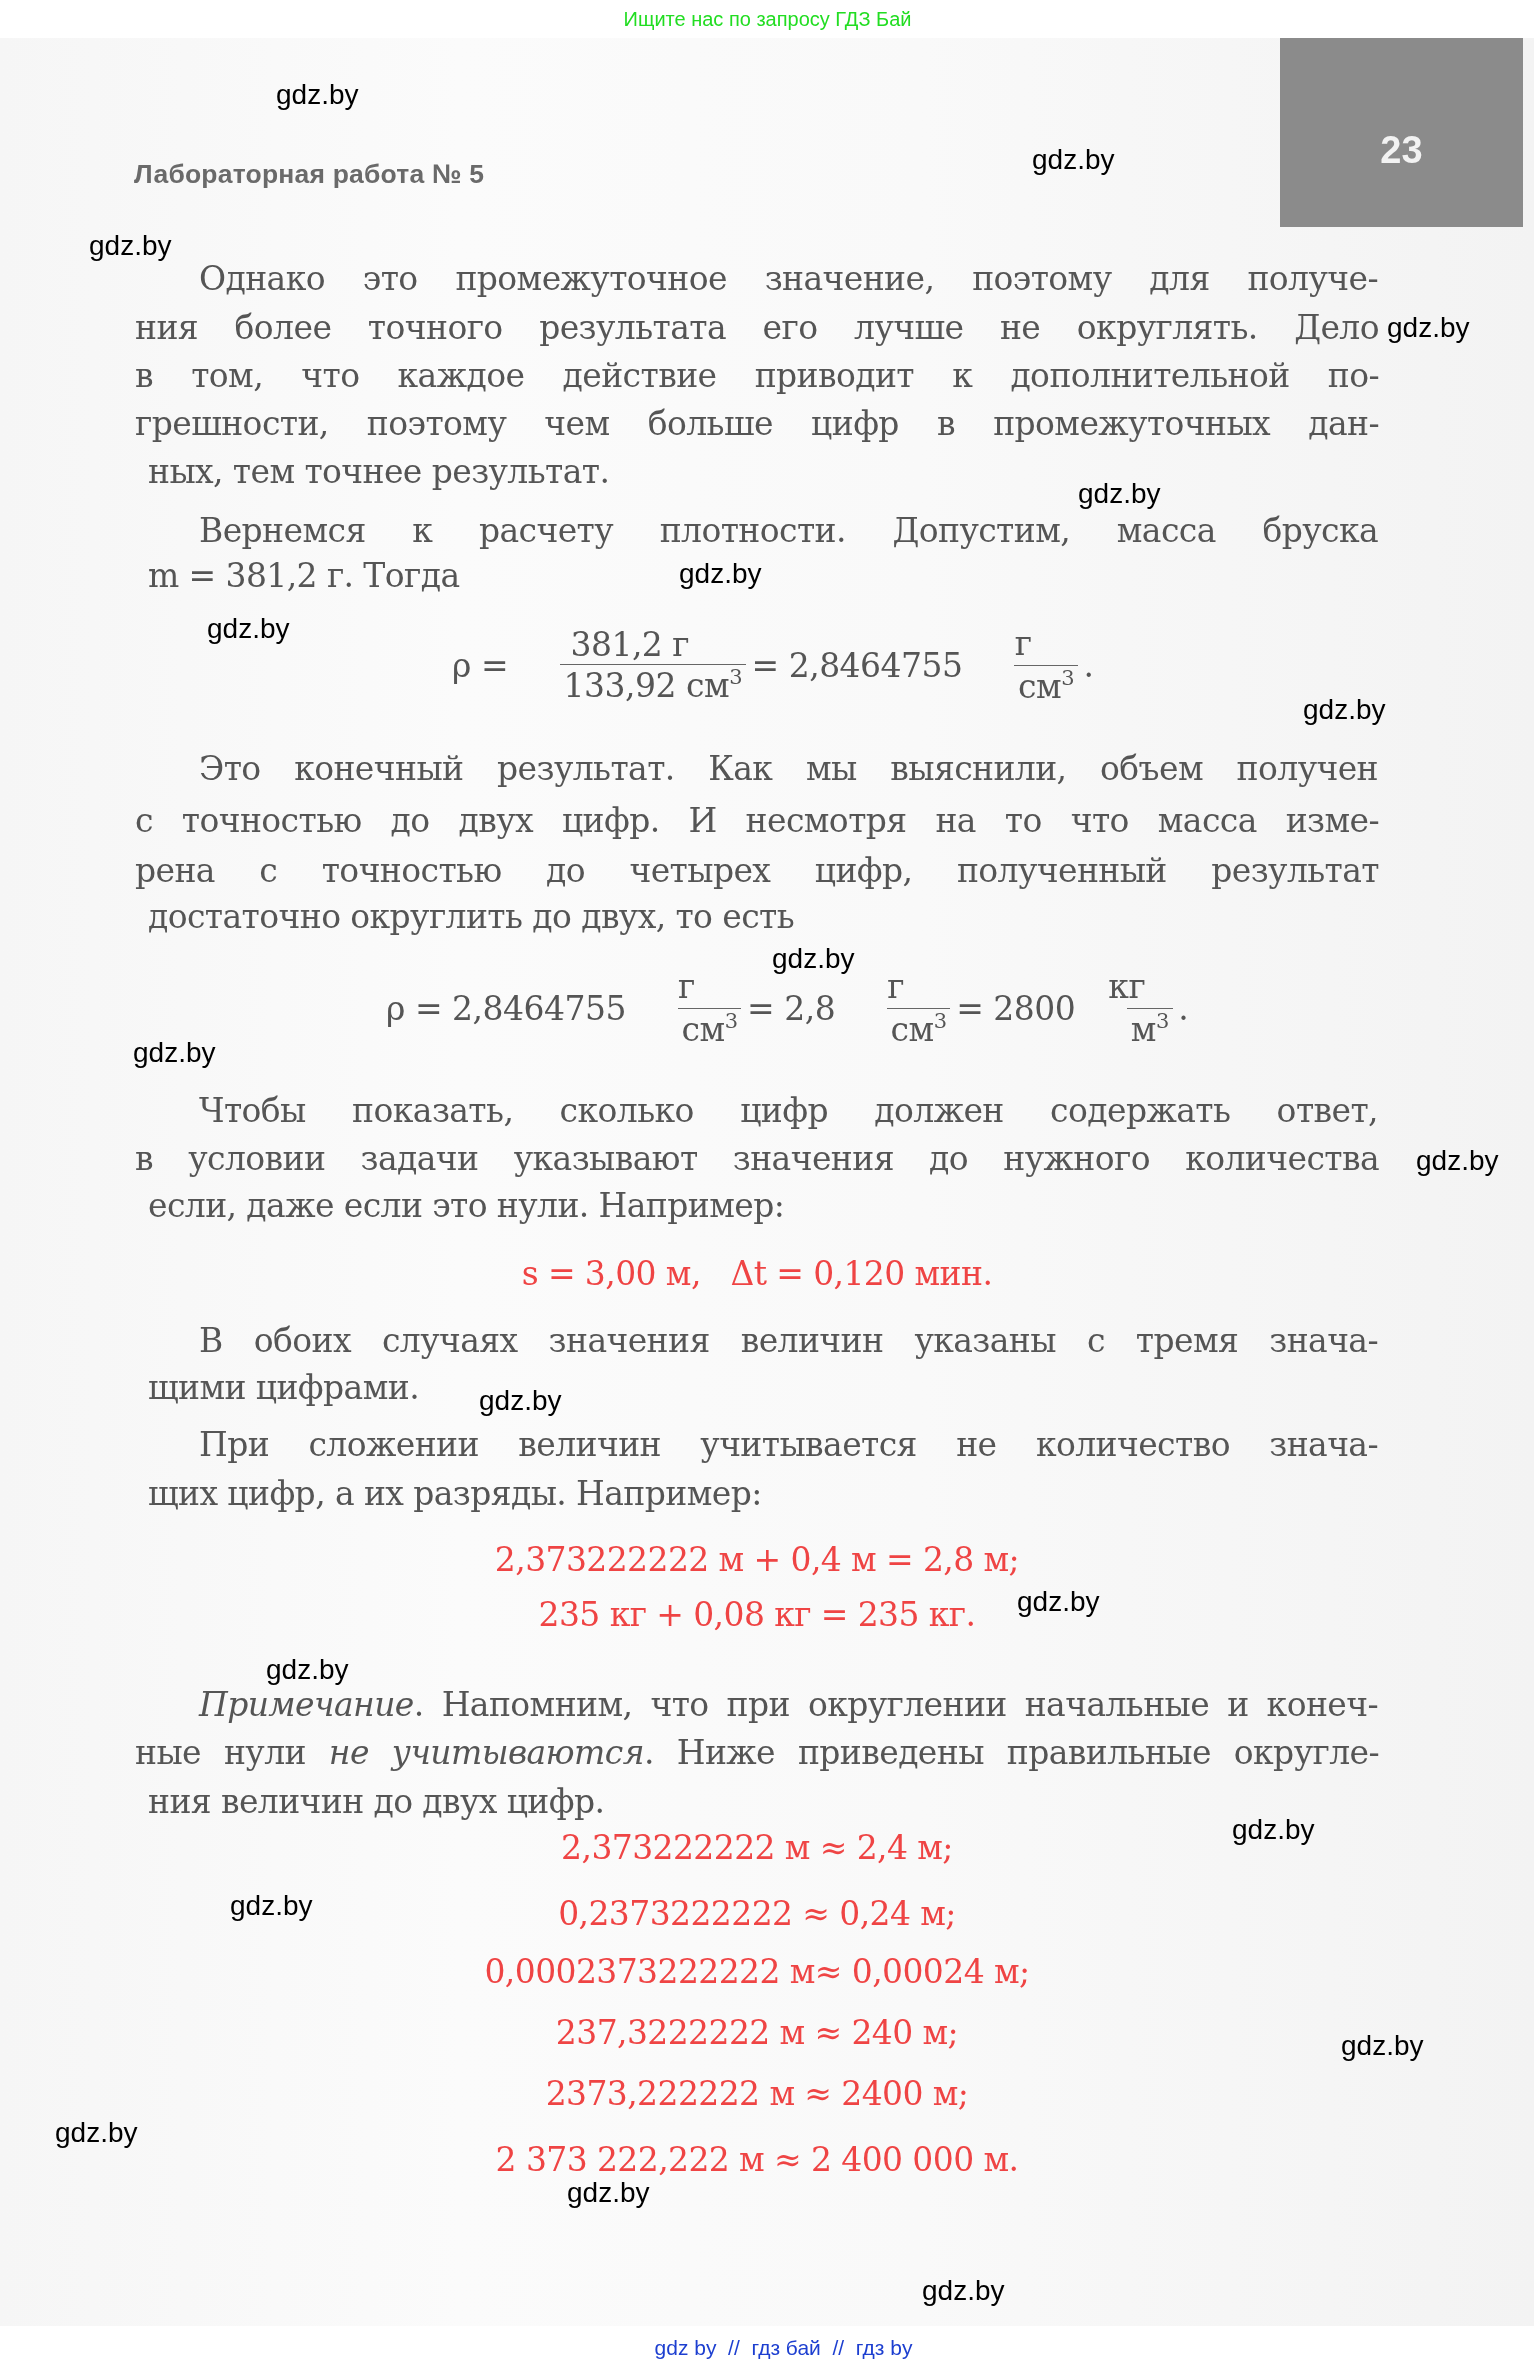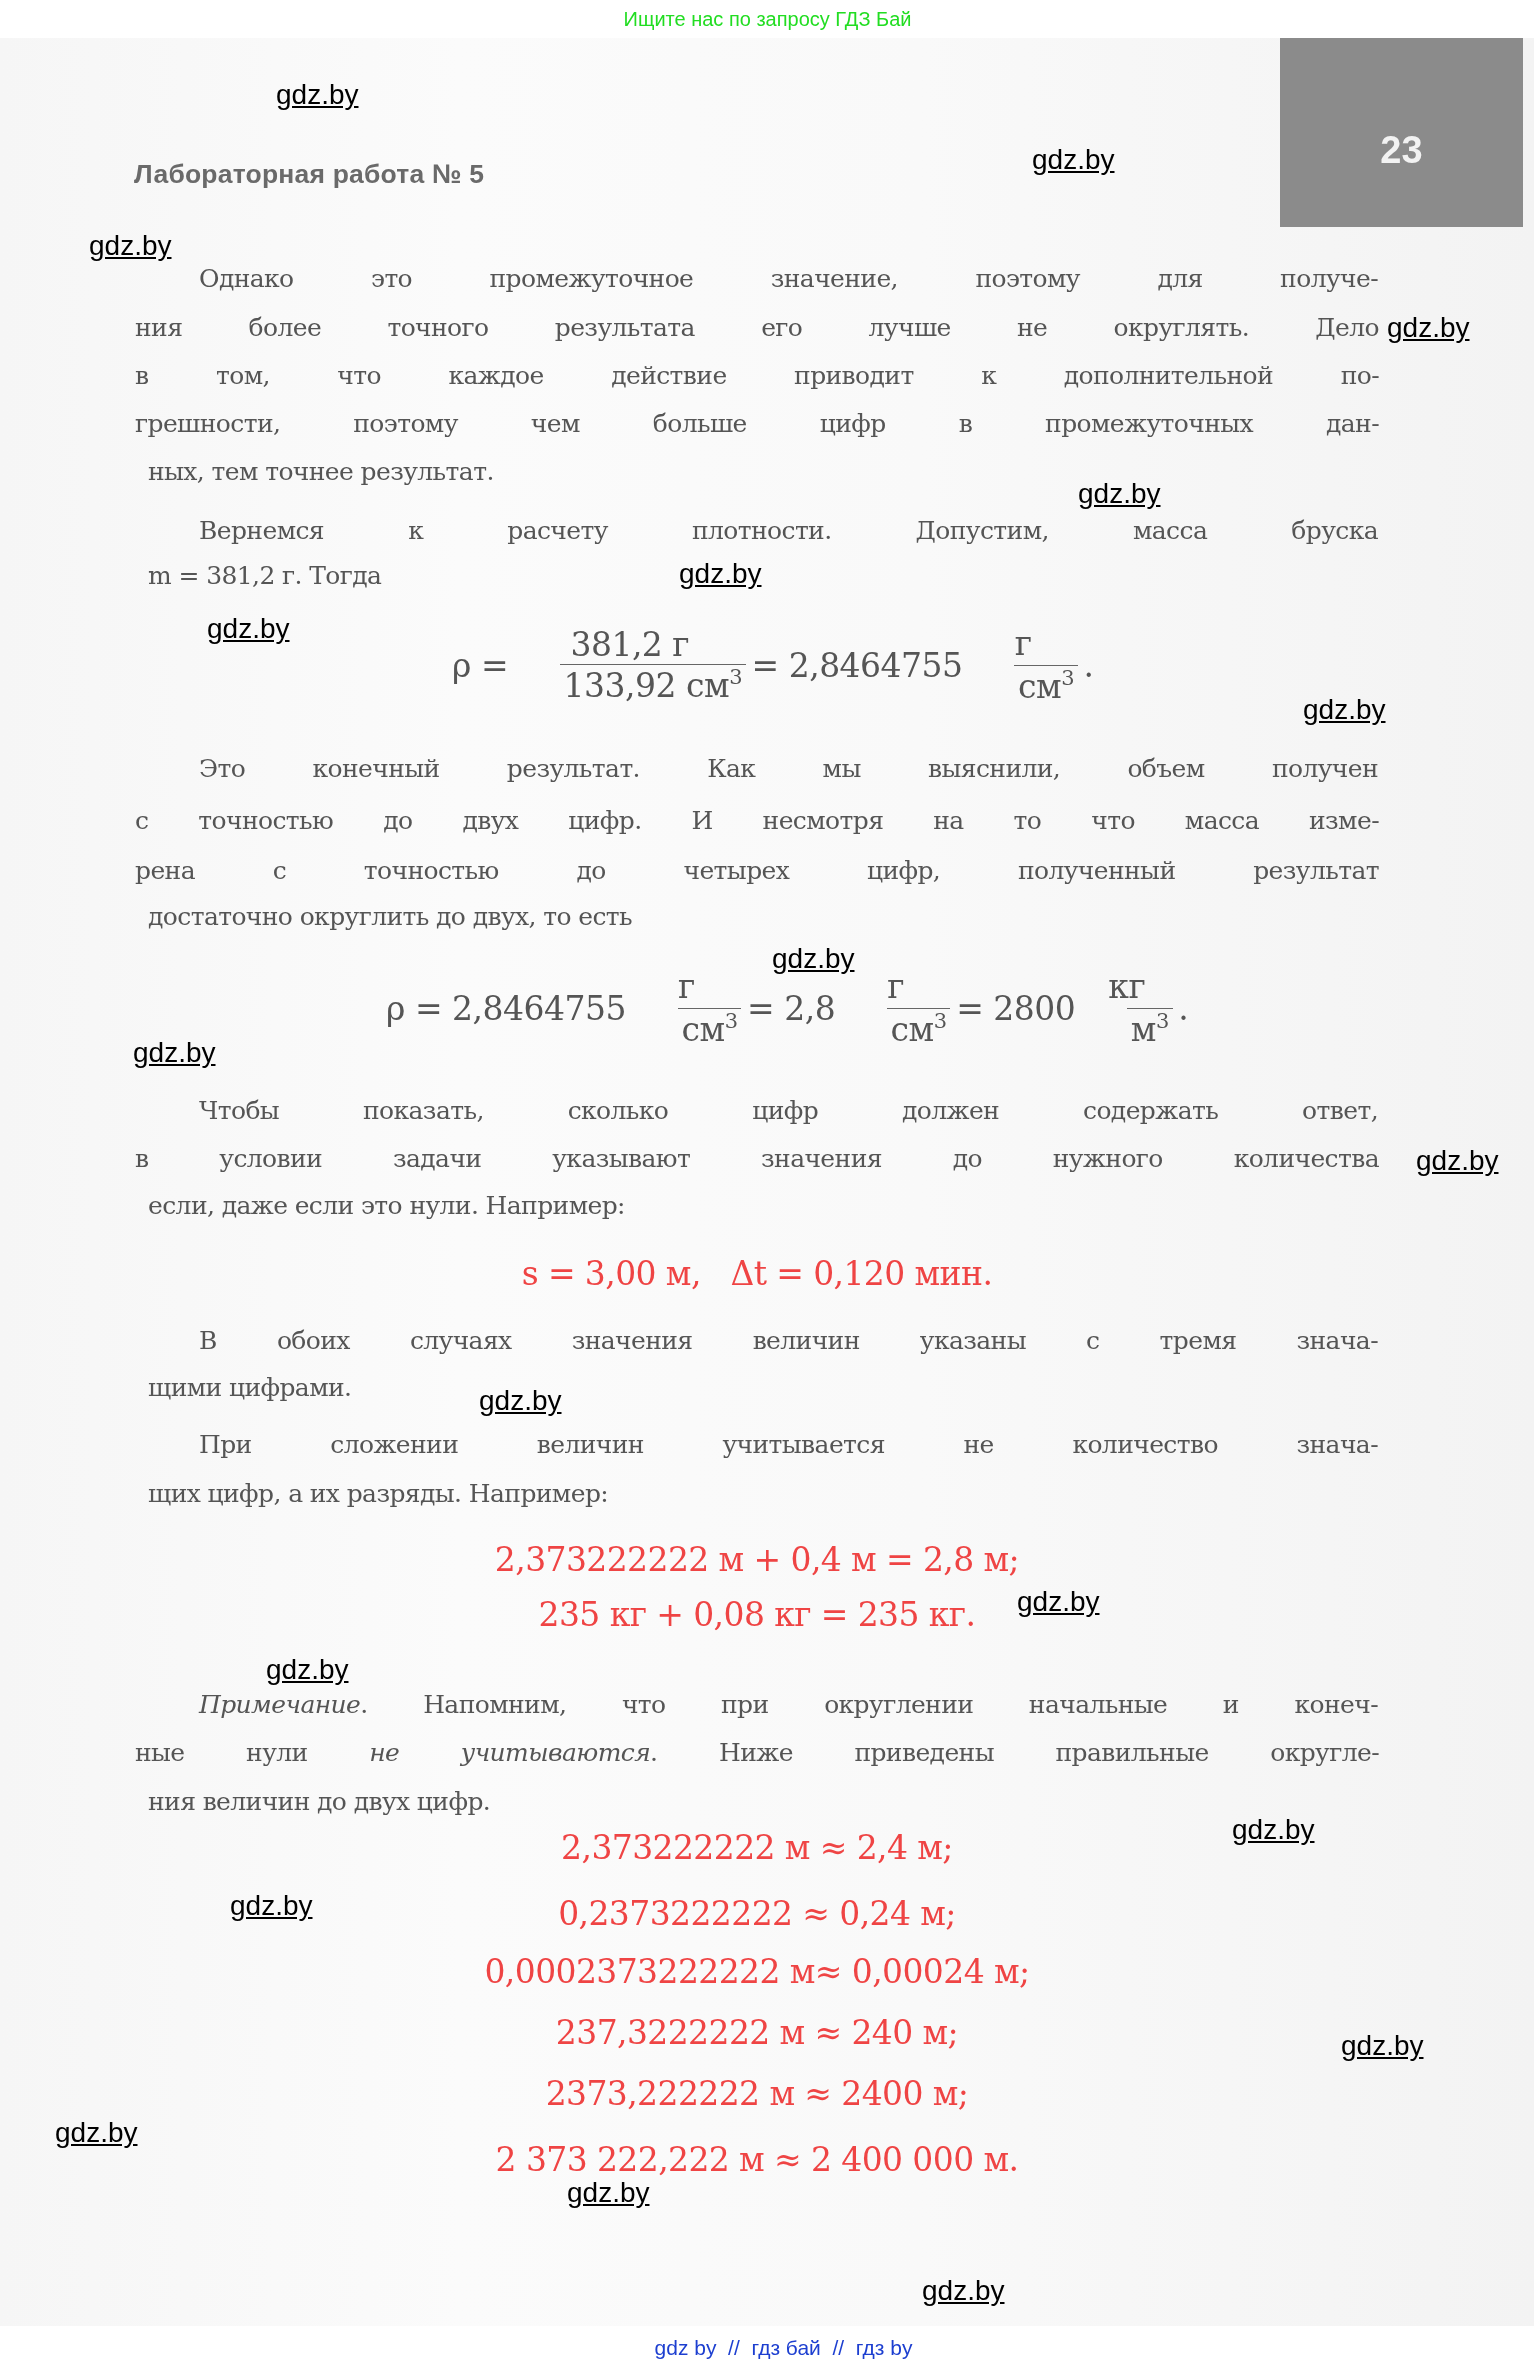--- a/index.html
+++ b/index.html
@@ -2,26 +2,26 @@
 <html style="font-size:15px"><head>
 <meta charset="utf-8">
 <style>
   html, body { margin:0; padding:0; }
   body { width:1535px; height:2370px; position:relative; background:#ffffff; overflow:hidden; font-family:"DejaVu Serif", serif; }
   .scan { position:absolute; left:0; top:38px; width:1535px; height:2288px; background:linear-gradient(90deg,#f6f6f6 0%,#fbfbfb 30%,#f9f9f9 60%,#f3f3f3 100%); }
   .top-banner { position:absolute; top:5.7px; left:0; width:1535px; text-align:center; color:#22dd22; font-family:"Liberation Sans", sans-serif; font-size:20px; line-height:26.5px; }
   .page-tab { position:absolute; left:1280px; top:38px; width:243px; height:189px; background:#8b8b8b; }
   .page-num { position:absolute; left:0; right:0; top:91px; text-align:center; color:#f2f2f2; font-family:"Liberation Sans", sans-serif; font-weight:bold; font-size:38px; line-height:42px; padding-left:0; }
   .header-title { position:absolute; left:134px; top:157px; color:#6a6a6a; font-family:"Liberation Sans", sans-serif; font-weight:bold; font-size:26.5px; line-height:34px; letter-spacing:0.2px; }
-  .line { position:absolute; left:135px; width:1244px; color:#555555; font-size:25px; line-height:42px; white-space:nowrap; text-align:justify; text-align-last:justify; letter-spacing:-0.6px; }
+  .line { position:absolute; left:135px; width:1244px; color:#555555; font-size:33px; line-height:42px; white-space:nowrap; text-align:justify; text-align-last:justify; letter-spacing:-0.6px; }
   .line.indent { padding-left:64px; width:1179px; }
   .line.last { text-align-last:left;margin-left:13px; }
   .center { position:absolute; left:135px; width:1244px; text-align:center; color:#ef4444; font-size:33px; line-height:42px; white-space:nowrap; letter-spacing:-0.6px; }
   i.it { font-style:italic; }
-  .wm { position:absolute; color:#000000; font-family:"Liberation Sans", sans-serif; font-size:28px; line-height:32px;text-decoration:underline; }
+  .wm { position:absolute; color:#000000; font-family:"Liberation Sans", sans-serif; font-size:28px; line-height:32px; }
   .footer { position:absolute; left:16px; width:1535px; top:2334px; text-align:center; color:#1d3fd0; font-family:"Liberation Sans", sans-serif; font-size:21px; line-height:28px; }
   
   .formula { position:absolute; color:#555555; font-size:33px; display:flex; align-items:center; white-space:nowrap; letter-spacing:-0.5px; }
   .frac { display:inline-flex; flex-direction:column; align-items:center; margin:0 5.7px; }
   .frac .num { padding:0 3.8px 1.9px 3.8px; line-height:38px; }
   .frac .den { padding:1.9px 3.8px 0 3.8px; line-height:38px; border-top:1.9px solid #666;margin-left:46px; }
   sup { font-size:21px; vertical-align:13.2px; line-height:0; }
 </style>
 </head>
 <body>

